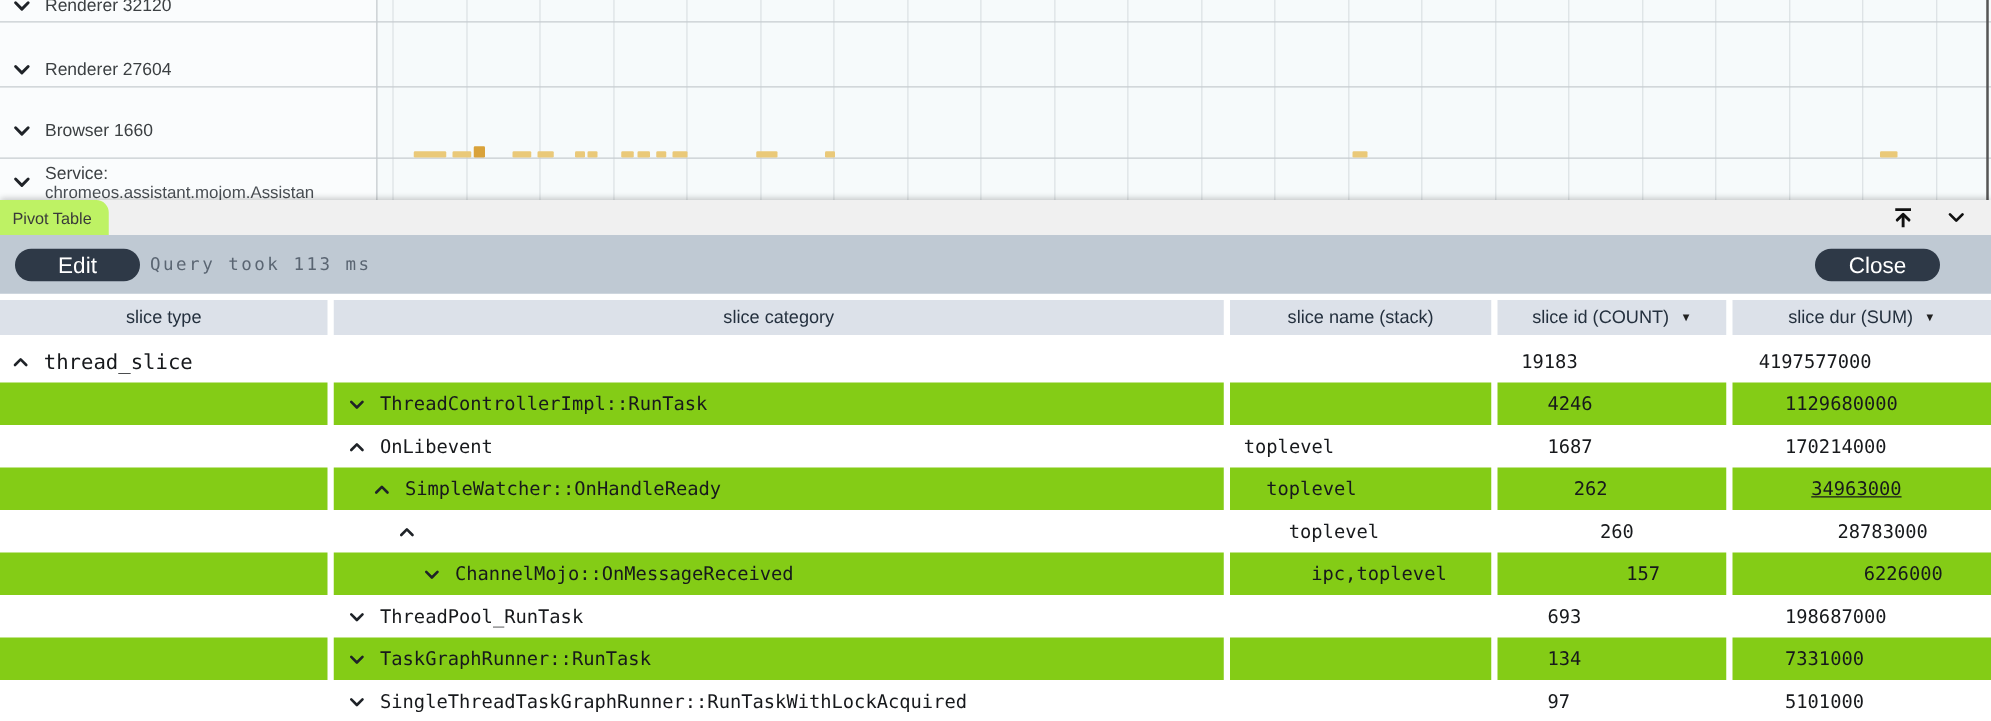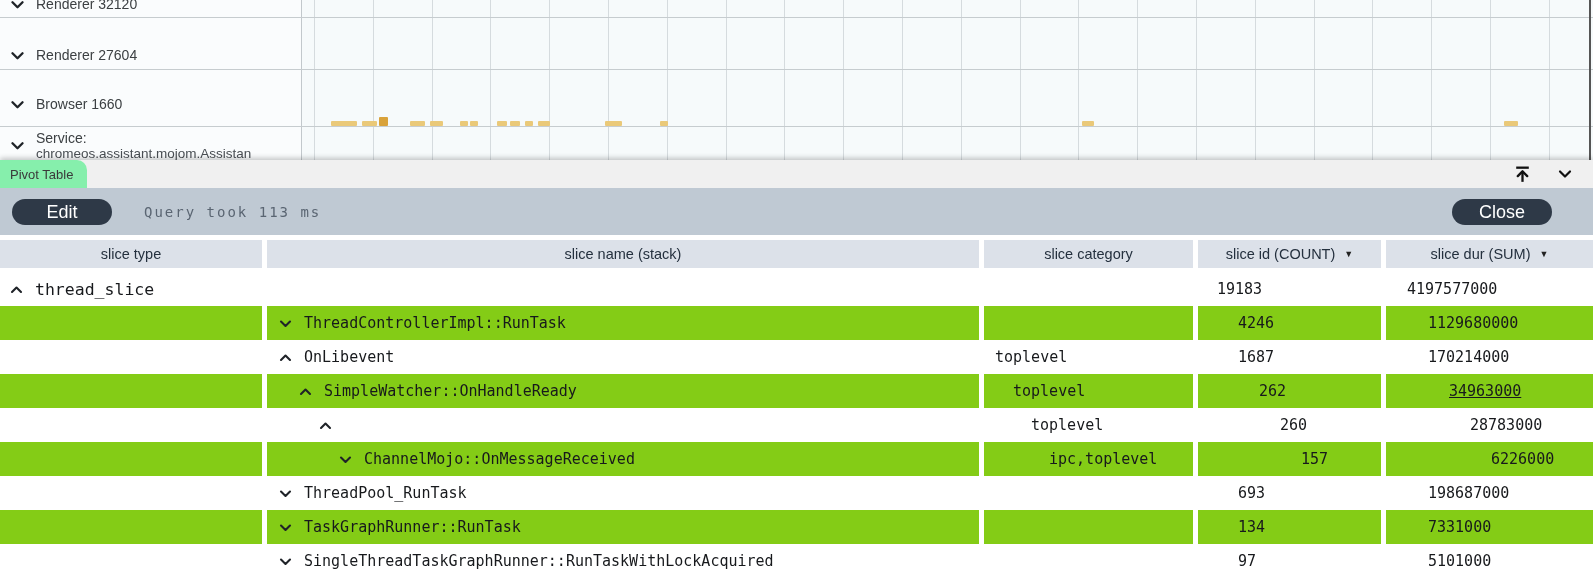--- a/index.html
+++ b/index.html
@@ -21,33 +21,33 @@
   .track-label .sub { display:block; font-size:13.5px; color:#4a4f54; }
   .slice { position:absolute; height:5px; background:#eac979; border-radius:1px; }
   .slice.dark { height:9px; background:#dda césa; }
   .slice.dark { background:#d9a23a; }
   .right-edge { position:absolute; top:0; width:2px; height:160px; background:#555; }
 
   
   .pivot { position:absolute; left:0; top:160px; width:1593px; height:417px; background:#fff;
            box-shadow:0 -2px 5px rgba(0,0,0,.22); }
   .tabbar { height:28px; background:#f0f0f0; display:flex; align-items:stretch; }
-  .tab { background:#86efac; border-radius:0 10px 0 0; padding:0 14px 0 10px;
+  .tab { background:#bef264; border-radius:0 10px 0 0; padding:0 14px 0 10px;
          display:flex; align-items:center; font-size:13px; color:#3a3a3a; }
   .tabbar-spacer { flex:1; }
   .tabbar-icons { display:flex; align-items:center; gap:22px; padding-right:18px; }
   .tabbar-icons svg { display:block; }
 
   .controls { height:47px; background:#bfc9d3; display:flex; align-items:center; }
   .pill-btn { background:#2e3947; color:#fff; font-size:18px; border:none; border-radius:14px;
               height:26px; line-height:26px; text-align:center; cursor:pointer;
               font-family:"Liberation Sans", sans-serif; }
   .edit-btn { width:100px; margin-left:12px; }
   .close-btn { width:100px; margin-left:auto; margin-right:41px; }
-  .query-status { margin-left:32px; font-family:"DejaVu Sans Mono", monospace; font-size:14px;
+  .query-status { margin-left:8px; font-family:"DejaVu Sans Mono", monospace; font-size:14px;
                   letter-spacing:2px; color:#5a6572; }
 
   
   .ptable { margin-top:5px; }
   .prow { display:grid; grid-template-columns:262px 712px 209px 183px 207px; column-gap:5px; }
   .pcell { overflow:hidden; white-space:nowrap; }
   .phead .pcell { background:#dce1e9; height:28px; display:flex; align-items:center; justify-content:center;
                   font-size:14.5px; color:#24303e; }
   .phead { margin-bottom:4px; }
   .sort-arrow { font-size:9px; margin-left:9px; color:#222; }
@@ -147,24 +147,24 @@
     <span class="query-status">Query took 113 ms</span>
     <button class="pill-btn close-btn">Close</button>
   </div>
 
   <div class="ptable">
     <div class="prow phead" id="phead">
         <div class="pcell">
           <span>slice type</span>
         </div>
         <div class="pcell">
+          <span>slice category</span>
+        </div>
+        <div class="pcell">
           <span>slice name (stack)</span>
-        </div>
-        <div class="pcell">
-          <span>slice category</span>
         </div>
         <div class="pcell">
           <span>slice id (COUNT)</span>
           <span class="sort-arrow">▼</span>
         </div>
         <div class="pcell">
           <span>slice dur (SUM)</span>
           <span class="sort-arrow">▼</span>
         </div>
       </div>

